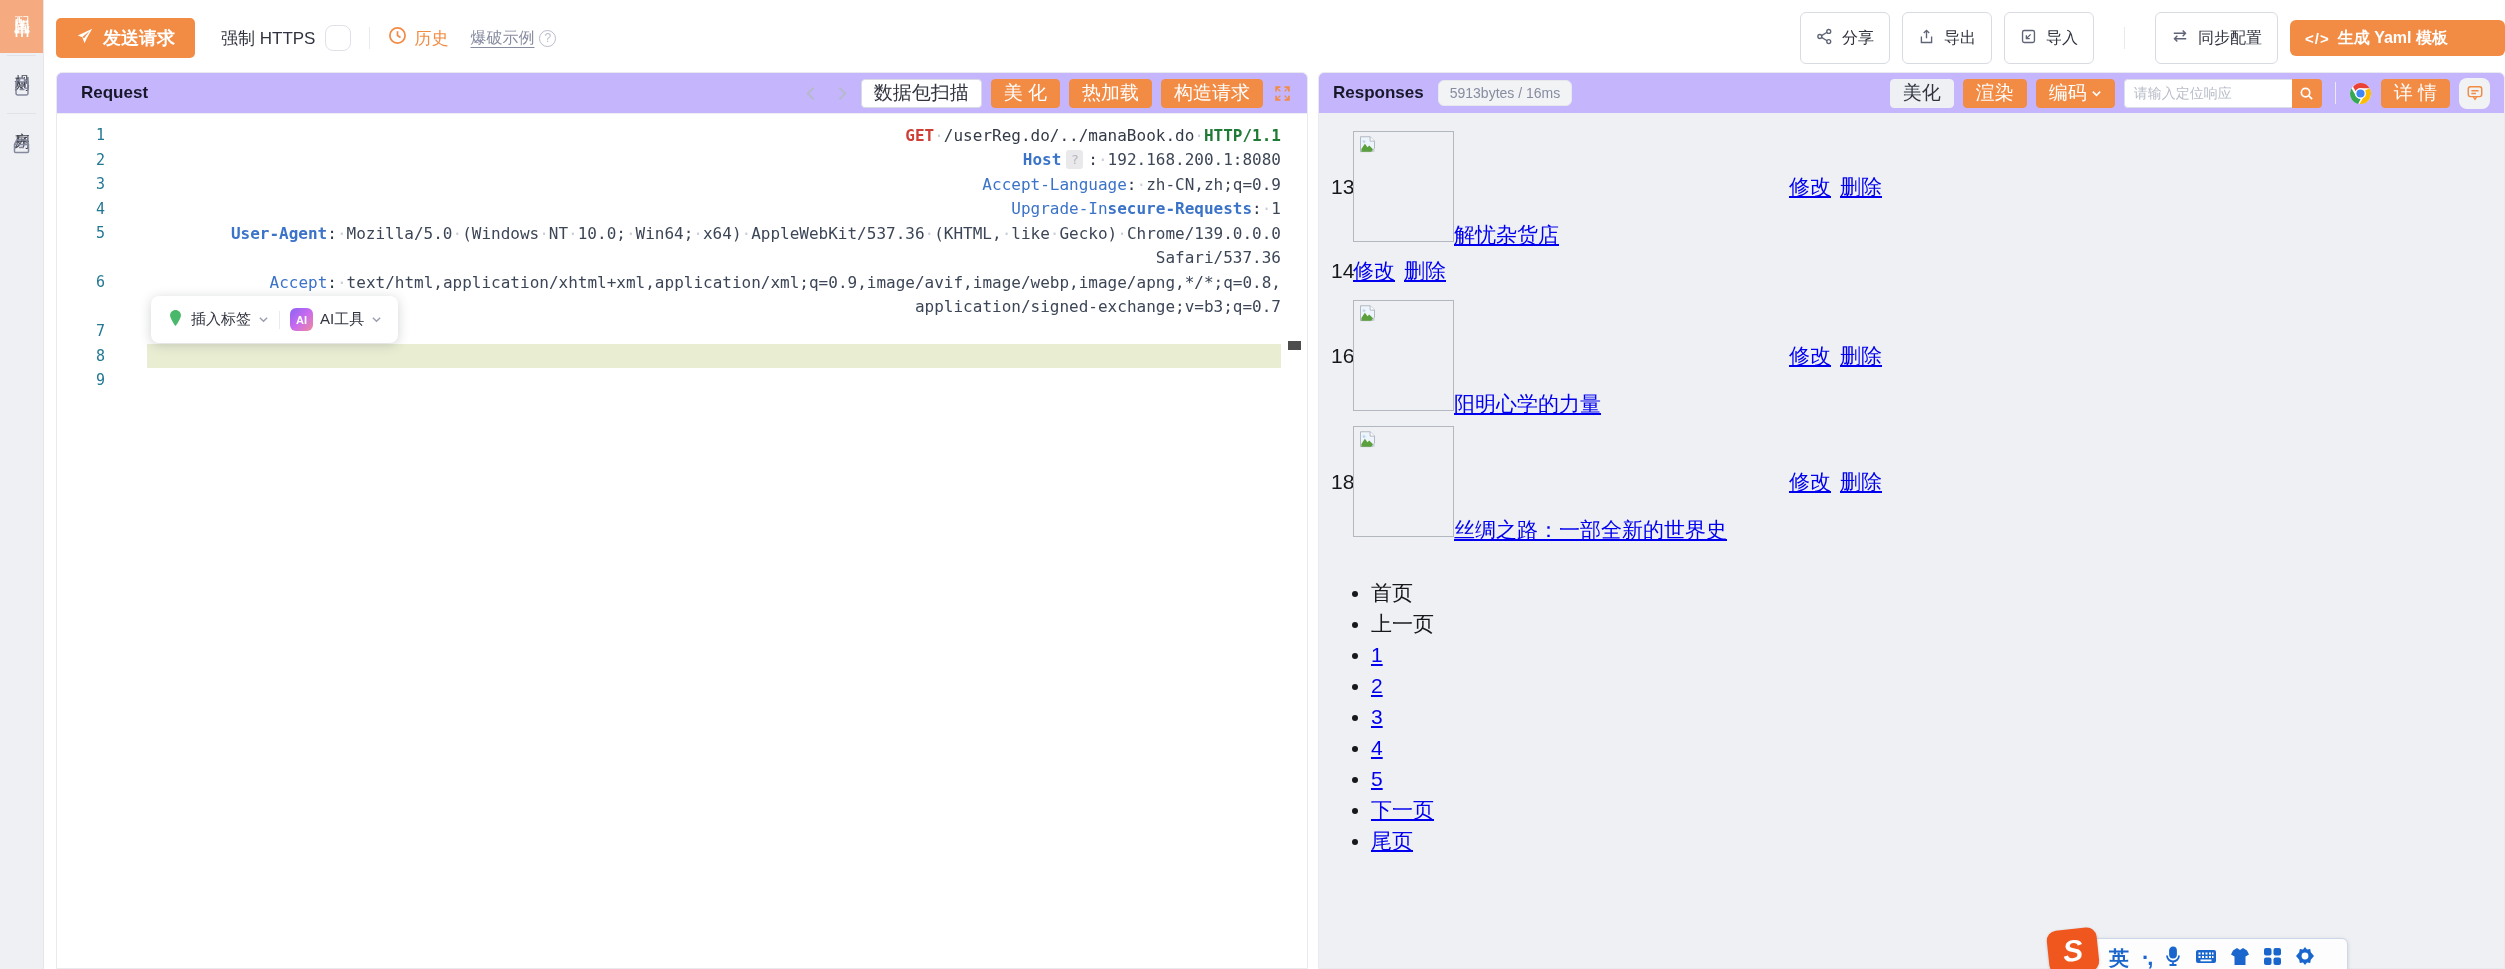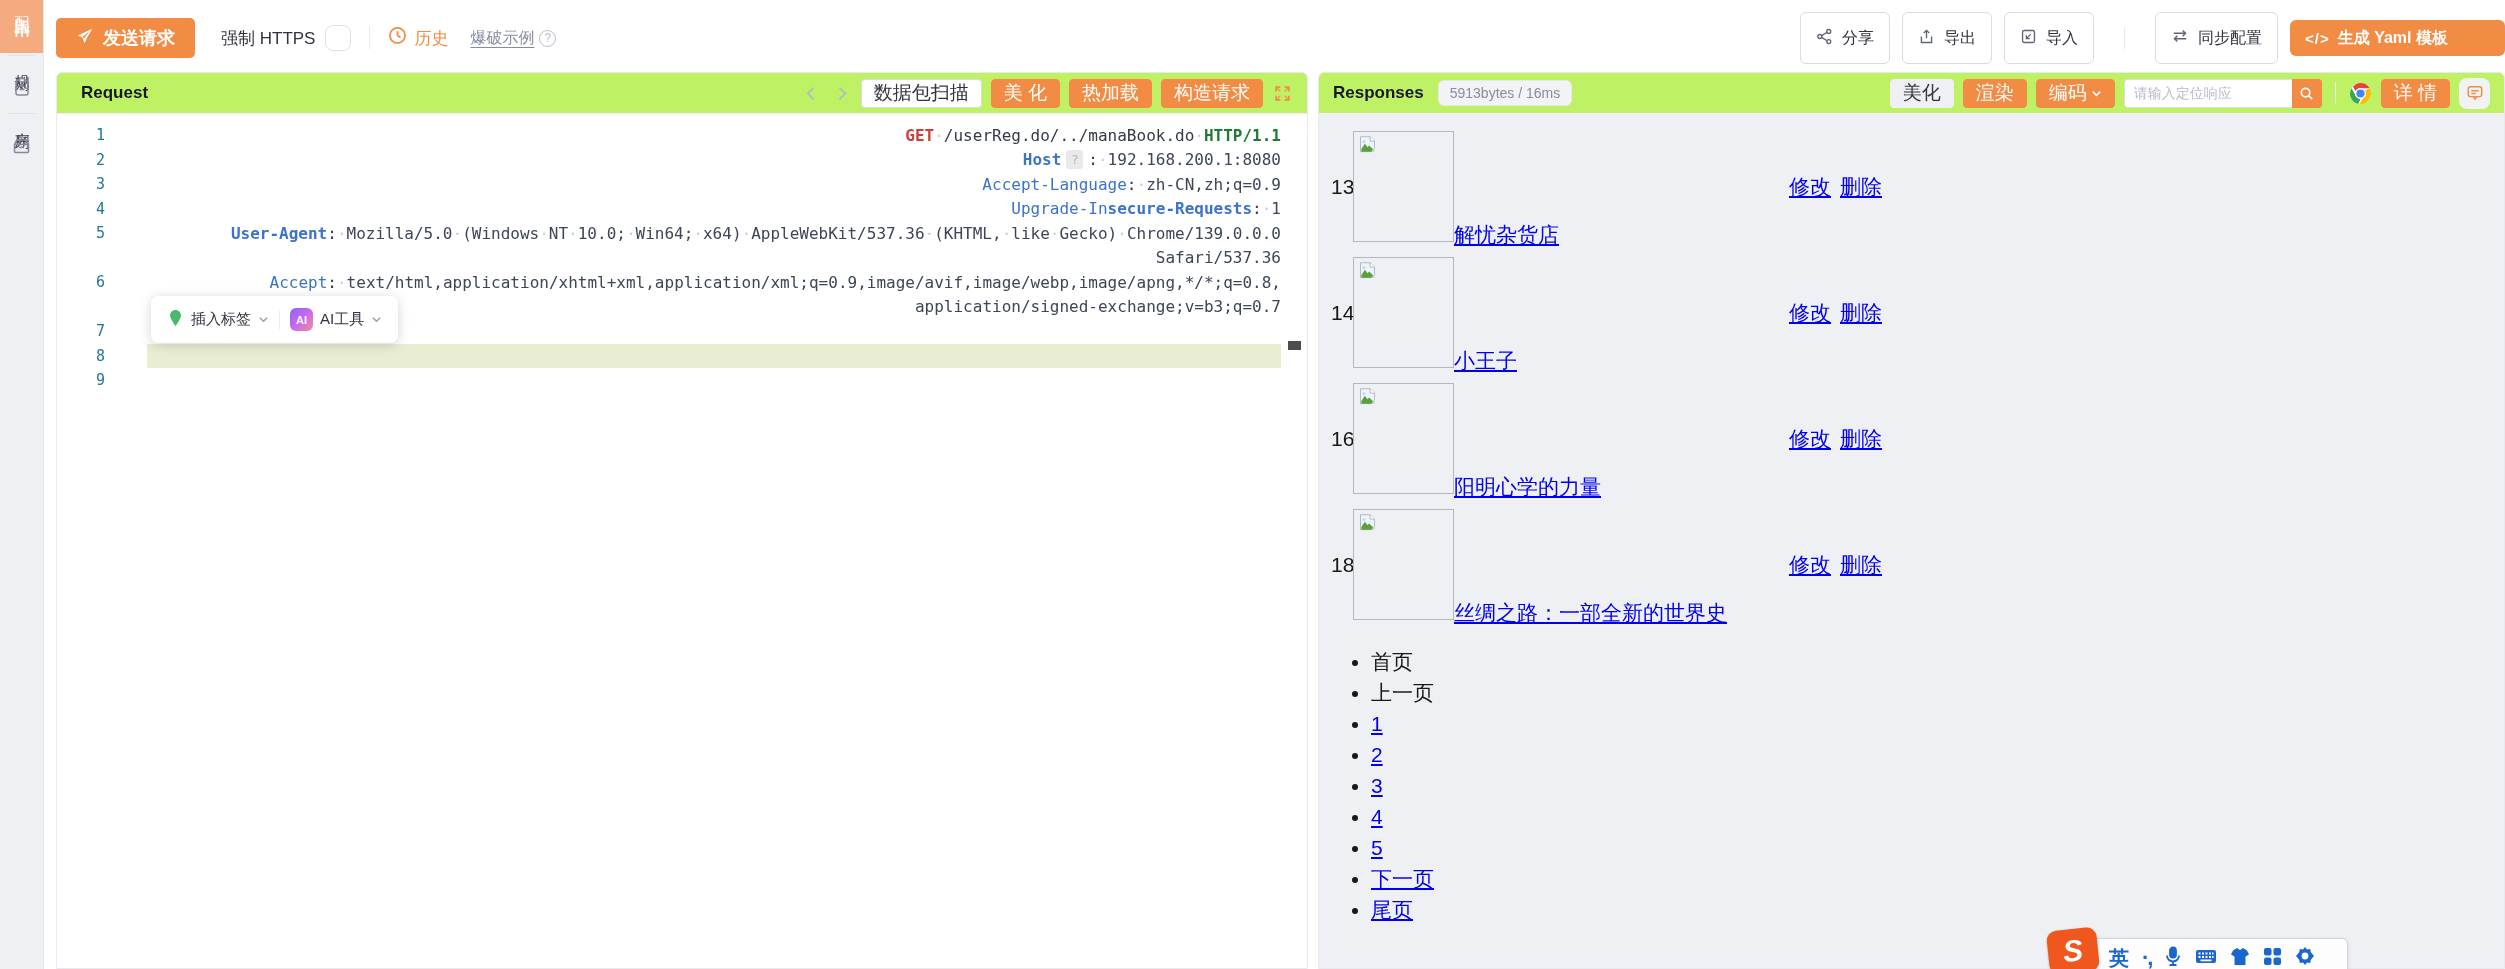--- a/index.html
+++ b/index.html
@@ -35,21 +35,21 @@
   .yaml-btn { height:36px; background:#f28b44; border:none; border-radius:6px; color:#fff; font-size:16px;
     padding:0 15px; display:flex; align-items:center; gap:8px; min-width:215px; cursor:pointer; font-family:inherit; font-weight:bold;}
   .yaml-icon { font-weight:bold; font-size:15px; letter-spacing:1px; }
 
   
   .panel { position:absolute; top:72px; background:#fff; border:1px solid #e8eaf0;
     border-radius:6px 6px 0 0; overflow:hidden; }
   .req-panel { left:56px; width:1252px; height:897px; }
   .resp-panel { left:1318px; width:1187px; height:897px; }
   .panel-header { height:41px; display:flex; align-items:center; padding:0 14px 0 24px;
-    border-bottom:1px solid #eef0f3; background:#bef264; }
+    border-bottom:1px solid #eef0f3; background:#c4b5fd; }
   .panel-title { font-size:17px; font-weight:bold; color:#17192a; }
   .hdr-ctrls { margin-left:auto; display:flex; align-items:center; gap:9px; }
   .chev-btn { background:none; border:none; padding:2px; cursor:pointer; display:flex; }
   .mini-btn { height:29px; border-radius:4px; font-size:19px; padding:0 12px; border:1px solid #d8dbe2;
     background:#fff; color:#31343f; cursor:pointer; font-family:inherit; display:flex; align-items:center; gap:4px;}
   .mini-btn.orange { background:#f28b44; border-color:#f28b44; color:#fff; }
   .mini-btn.gray { background:#eef0f3; border-color:#eef0f3; color:#31343f; }
 
   
   .editor { position:relative; padding-top:9px; font-family:"DejaVu Sans Mono","Liberation Mono",monospace;
@@ -94,21 +94,21 @@
     padding:17px 0 0 12px; font-size:21px; color:#17181a; }
   .book-row { display:grid; grid-template-columns:22px 436px auto; margin-bottom:15px; }
   .book-id { align-self:center; font-size:21px; }
   .img-cell { line-height:0; font-size:21px; }
   .imgbox { display:inline-block; width:101px; height:111px; border:1px solid #b3b7bf; vertical-align:baseline;
     position:relative; }
   .imgbox svg { position:absolute; left:3px; top:3px; }
   .img-cell a, .actions a, .pagination a, .resp-footer a { color:#0000ee; text-decoration:underline; }
   .actions { align-self:center; font-size:21px; white-space:nowrap; }
   .actions a + a { margin-left:9px; }
-  .pagination { margin:26px 0 0 0; padding-left:40px; list-style:disc; }
+  .pagination { margin:40px 0 0 0; padding-left:40px; list-style:disc; }
   .pagination li { font-size:21px; line-height:31px; }
   .resp-footer { margin-top:12px; font-size:19px; padding-left:6px; white-space:nowrap; }
   .resp-footer .copy { margin-left:56px; color:#17181a; }
 
   
   .ime-bar { position:absolute; left:2086px; top:938px; width:262px; height:40px; background:#fdfdfe;
     border:1px solid #ccd7e8; border-radius:6px; box-shadow:0 1px 4px rgba(0,0,0,.12);
     display:flex; align-items:center; gap:13px; padding:0 12px 0 22px; z-index:20; }
   .sogou-logo { position:absolute; left:2048px; top:929px; width:50px; height:44px; background:#f0571f;
     border-radius:10px; transform:rotate(-6deg); color:#fff; font-weight:bold; font-style:italic; font-size:30px;
@@ -380,27 +380,20 @@
                 <path d="M4 2h11l5 5v8l-4 4H4z" fill="#eef4fb" stroke="#a9b0ba" stroke-width="1"></path>
                 <path d="M15 2v5h5" fill="#fff" stroke="#a9b0ba" stroke-width="1"></path>
                 <path d="M5 16l4-6 3 4 2-2 4 4v3H5z" fill="#5aa03c"></path>
                 <circle cx="8" cy="7.5" r="1.6" fill="#bcd6f0"></circle>
                 <path d="M16 19l4-4v4z" fill="#c9ced6"></path>
               </svg></span><a href="#">解忧杂货店</a></div>
           <div class="actions"><a href="#">修改</a><a href="#">删除</a></div>
         </div>
         <div class="book-row">
           <div class="book-id">14</div>
-          <div class="img-cell"><span class="imgbox"><svg width="21" height="21" viewBox="0 0 24 24">
-                <path d="M4 2h11l5 5v8l-4 4H4z" fill="#eef4fb" stroke="#a9b0ba" stroke-width="1"></path>
-                <path d="M15 2v5h5" fill="#fff" stroke="#a9b0ba" stroke-width="1"></path>
-                <path d="M5 16l4-6 3 4 2-2 4 4v3H5z" fill="#5aa03c"></path>
-                <circle cx="8" cy="7.5" r="1.6" fill="#bcd6f0"></circle>
-                <path d="M16 19l4-4v4z" fill="#c9ced6"></path>
-              </svg></span><a href="#">小王子</a></div>
           <div class="actions"><a href="#">修改</a><a href="#">删除</a></div>
         </div>
         <div class="book-row">
           <div class="book-id">16</div>
           <div class="img-cell"><span class="imgbox"><svg width="21" height="21" viewBox="0 0 24 24">
                 <path d="M4 2h11l5 5v8l-4 4H4z" fill="#eef4fb" stroke="#a9b0ba" stroke-width="1"></path>
                 <path d="M15 2v5h5" fill="#fff" stroke="#a9b0ba" stroke-width="1"></path>
                 <path d="M5 16l4-6 3 4 2-2 4 4v3H5z" fill="#5aa03c"></path>
                 <circle cx="8" cy="7.5" r="1.6" fill="#bcd6f0"></circle>
                 <path d="M16 19l4-4v4z" fill="#c9ced6"></path>

